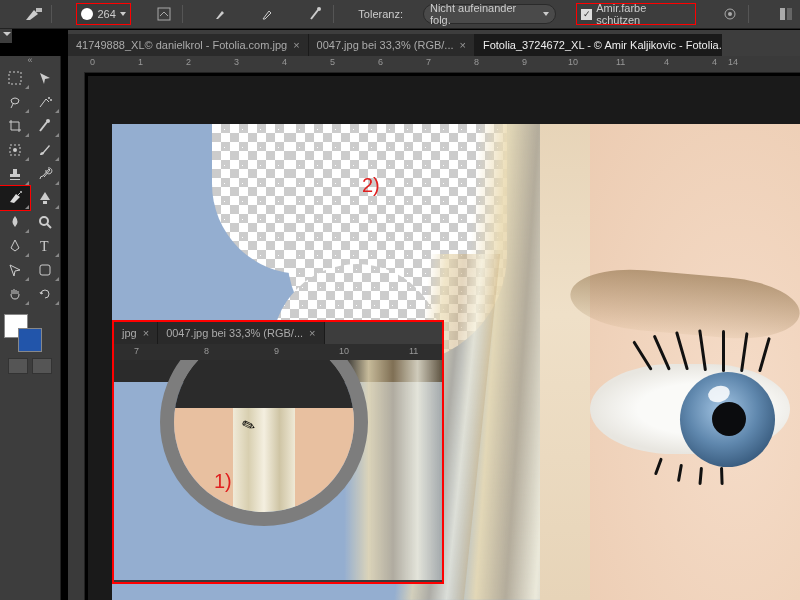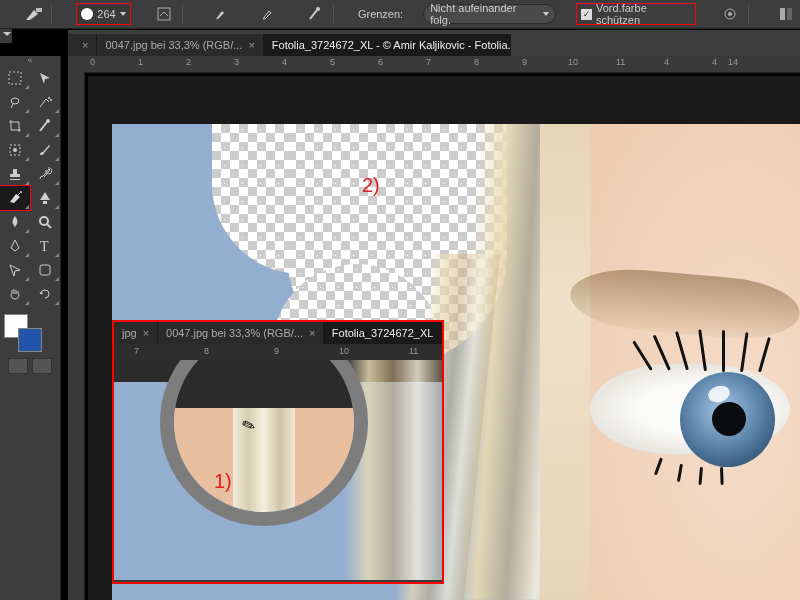--- a/index.html
+++ b/index.html
@@ -99,48 +99,49 @@
         <path d="M3 13 L9 5 L11 7 L5 13Z" fill="none" stroke="#ccc"></path>
       </svg>
     </div>
   <div class="toolico">
       <svg width="16" height="16">
         <path d="M3 13 L10 4" stroke="#ccc" stroke-width="2"></path>
         <circle cx="11" cy="3" r="2" fill="#ccc"></circle>
       </svg>
     </div>
   <div class="divider"></div>
-  <span class="lbl">Grenzen:</span>
+  <span class="lbl">Toleranz:</span>
   <div class="select">
       <span>Nicht aufeinander folg.</span>
       <span class="dd"></span>
     </div>
   <div class="hlgrp">
     <span class="chk">✓</span>
-    <span>Vord.farbe schützen</span>
+    <span>Amir.farbe schützen</span>
   </div>
   <div class="toolico">
       <svg width="16" height="16">
         <circle cx="8" cy="8" r="5" fill="none" stroke="#aaa"></circle>
         <circle cx="8" cy="8" r="2" fill="#aaa"></circle>
       </svg>
     </div>
   <div class="divider"></div>
   <div class="toolico">
       <svg width="16" height="16">
         <rect x="2" y="2" width="5" height="12" fill="#aaa"></rect>
         <rect x="9" y="2" width="5" height="12" fill="#666"></rect>
       </svg>
     </div>
 </div>
 
 <div class="panelgrip"></div>
 
 <div class="tabbar">
   <div class="tab">
+      <span>41749888_XL© danielkrol - Fotolia.com.jpg</span>
       <span class="x">×</span>
     </div>
   <div class="tab">
       <span>0047.jpg bei 33,3% (RGB/...</span>
       <span class="x">×</span>
     </div>
   <div class="tab active">
       <span>Fotolia_3724672_XL - © Amir Kaljikovic - Fotolia.com.jpg b</span>
     </div>
 </div>
@@ -345,23 +346,20 @@
 <div class="inset">
   <div class="itabs">
     <div class="tab" style="max-width:36px">
         <span>jpg</span>
         <span class="x">×</span>
       </div>
     <div class="tab">
         <span>0047.jpg bei 33,3% (RGB/...</span>
         <span class="x">×</span>
       </div>
-    <div class="tab active">
-        <span>Fotolia_3724672_XL</span>
-      </div>
   </div>
   <div class="iruler">
     <span style="left:20px">7</span>
     <span style="left:90px">8</span>
     <span style="left:160px">9</span>
     <span style="left:225px">10</span>
     <span style="left:295px">11</span>
   </div>
   <div class="icanvas">
     <div style="position:absolute;left:0;top:0;width:100%;height:22px;background:#2b2b2b"></div>

